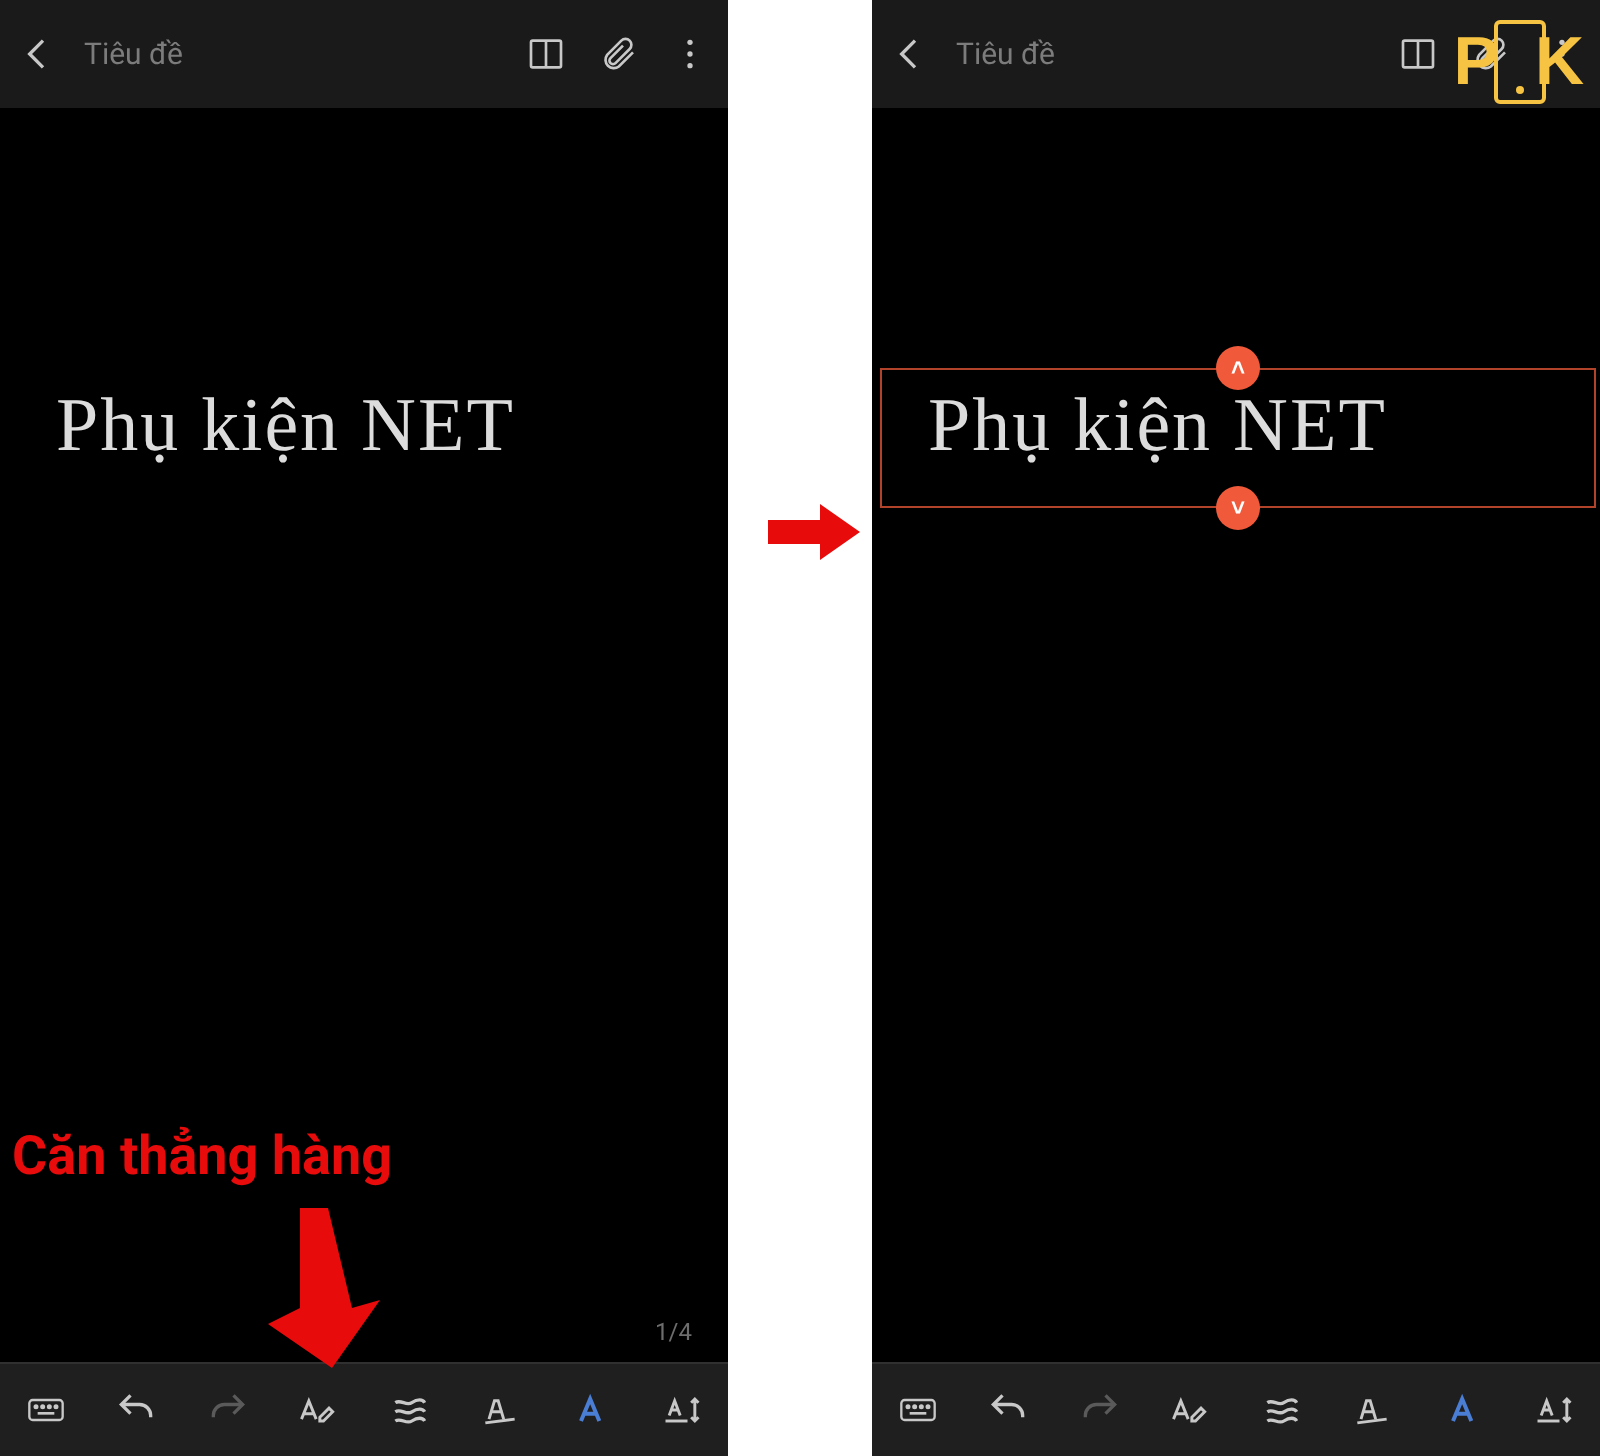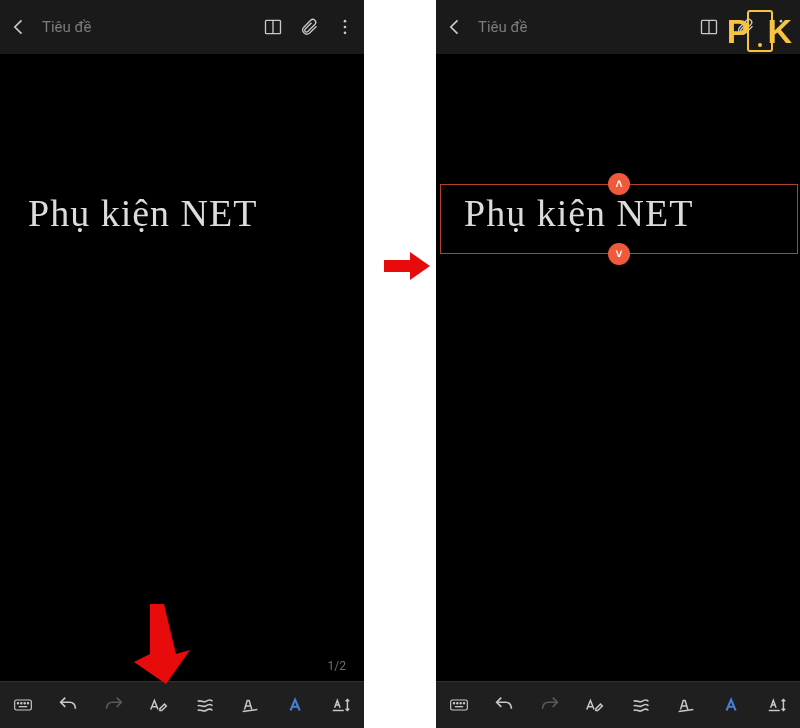--- a/index.html
+++ b/index.html
@@ -71,21 +71,21 @@
               <circle cx="12" cy="19" r="1.6"></circle>
             </svg>
         </span>
       </div>
     </div>
 
     <div class="canvas">
       <div class="canvas-inner">
         <div class="handwriting">Phụ kiện NET</div>
       </div>
-      <div class="page-num">1/2</div>
+      <div class="page-num">1/4</div>
     </div>
 
     <div class="bottombar">
       <span class="bb-icon">
         <svg viewBox="0 0 24 24" width="24" height="20" stroke="#c8c8c8" fill="none" stroke-width="1.4">
             <rect x="2" y="6" width="20" height="12" rx="2"></rect>
             <circle cx="6" cy="10" r="0.8" fill="#c8c8c8"></circle>
             <circle cx="10" cy="10" r="0.8" fill="#c8c8c8"></circle>
             <circle cx="14" cy="10" r="0.8" fill="#c8c8c8"></circle>
             <circle cx="18" cy="10" r="0.8" fill="#c8c8c8"></circle>
@@ -234,20 +234,21 @@
       <span class="bb-icon">
         <svg viewBox="0 0 24 24" width="22" height="22" stroke="#c8c8c8" fill="none" stroke-width="1.6">
             <path d="M5 15l3-8 3 8M6 12h4"></path>
             <line x1="3" y1="18" x2="15" y2="18"></line>
             <path d="M19 6v12M17 8l2-2 2 2M17 16l2 2 2-2"></path>
           </svg>
       </span>
     </div>
   </div>
 
+  <div class="annot-label">Căn thẳng hàng</div>
 
   <svg class="annot-arrow1" width="60" height="80">
     <polygon points="16,0 30,0 42,50 56,46 32,80 0,58 16,50" fill="#e80b0b"></polygon>
   </svg>
 
   <svg class="annot-arrow2" width="46" height="28">
     <polygon points="0,8 26,8 26,0 46,14 26,28 26,20 0,20" fill="#e80b0b"></polygon>
   </svg>
 
   <div class="pk-badge">

